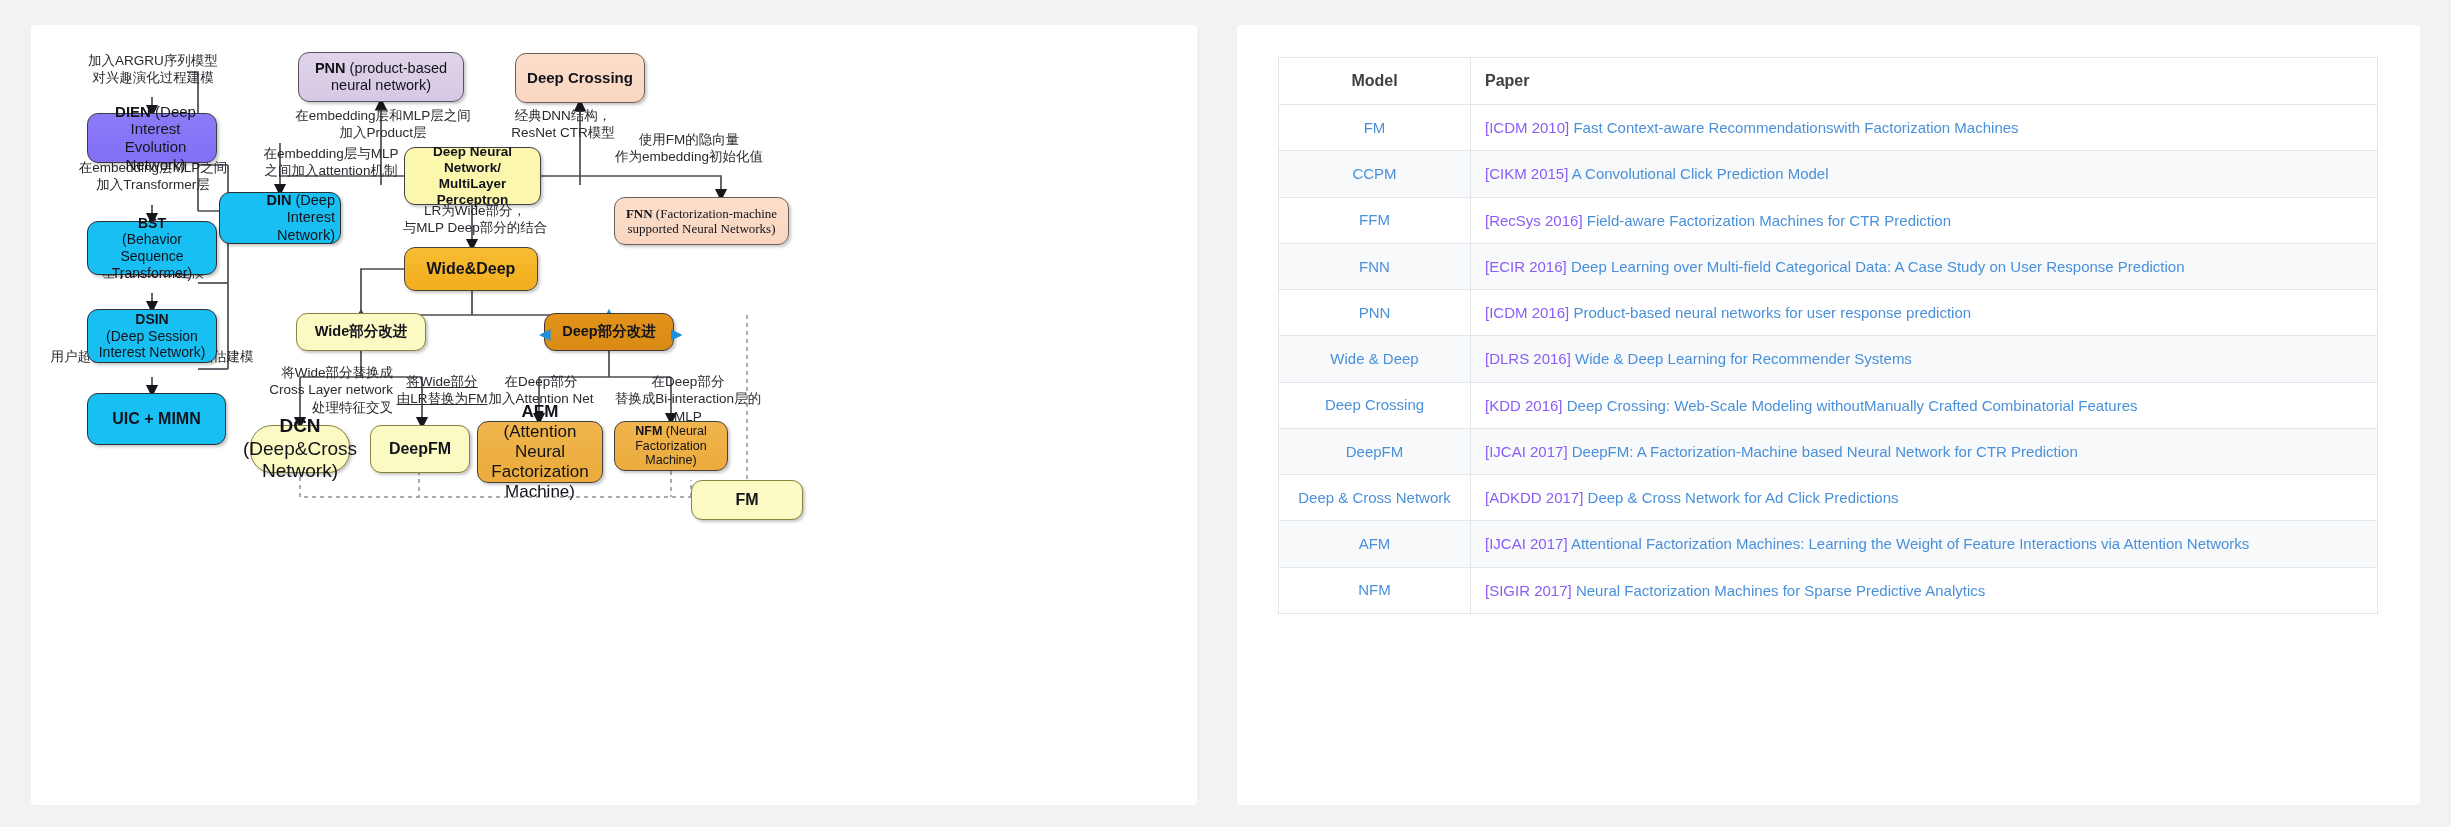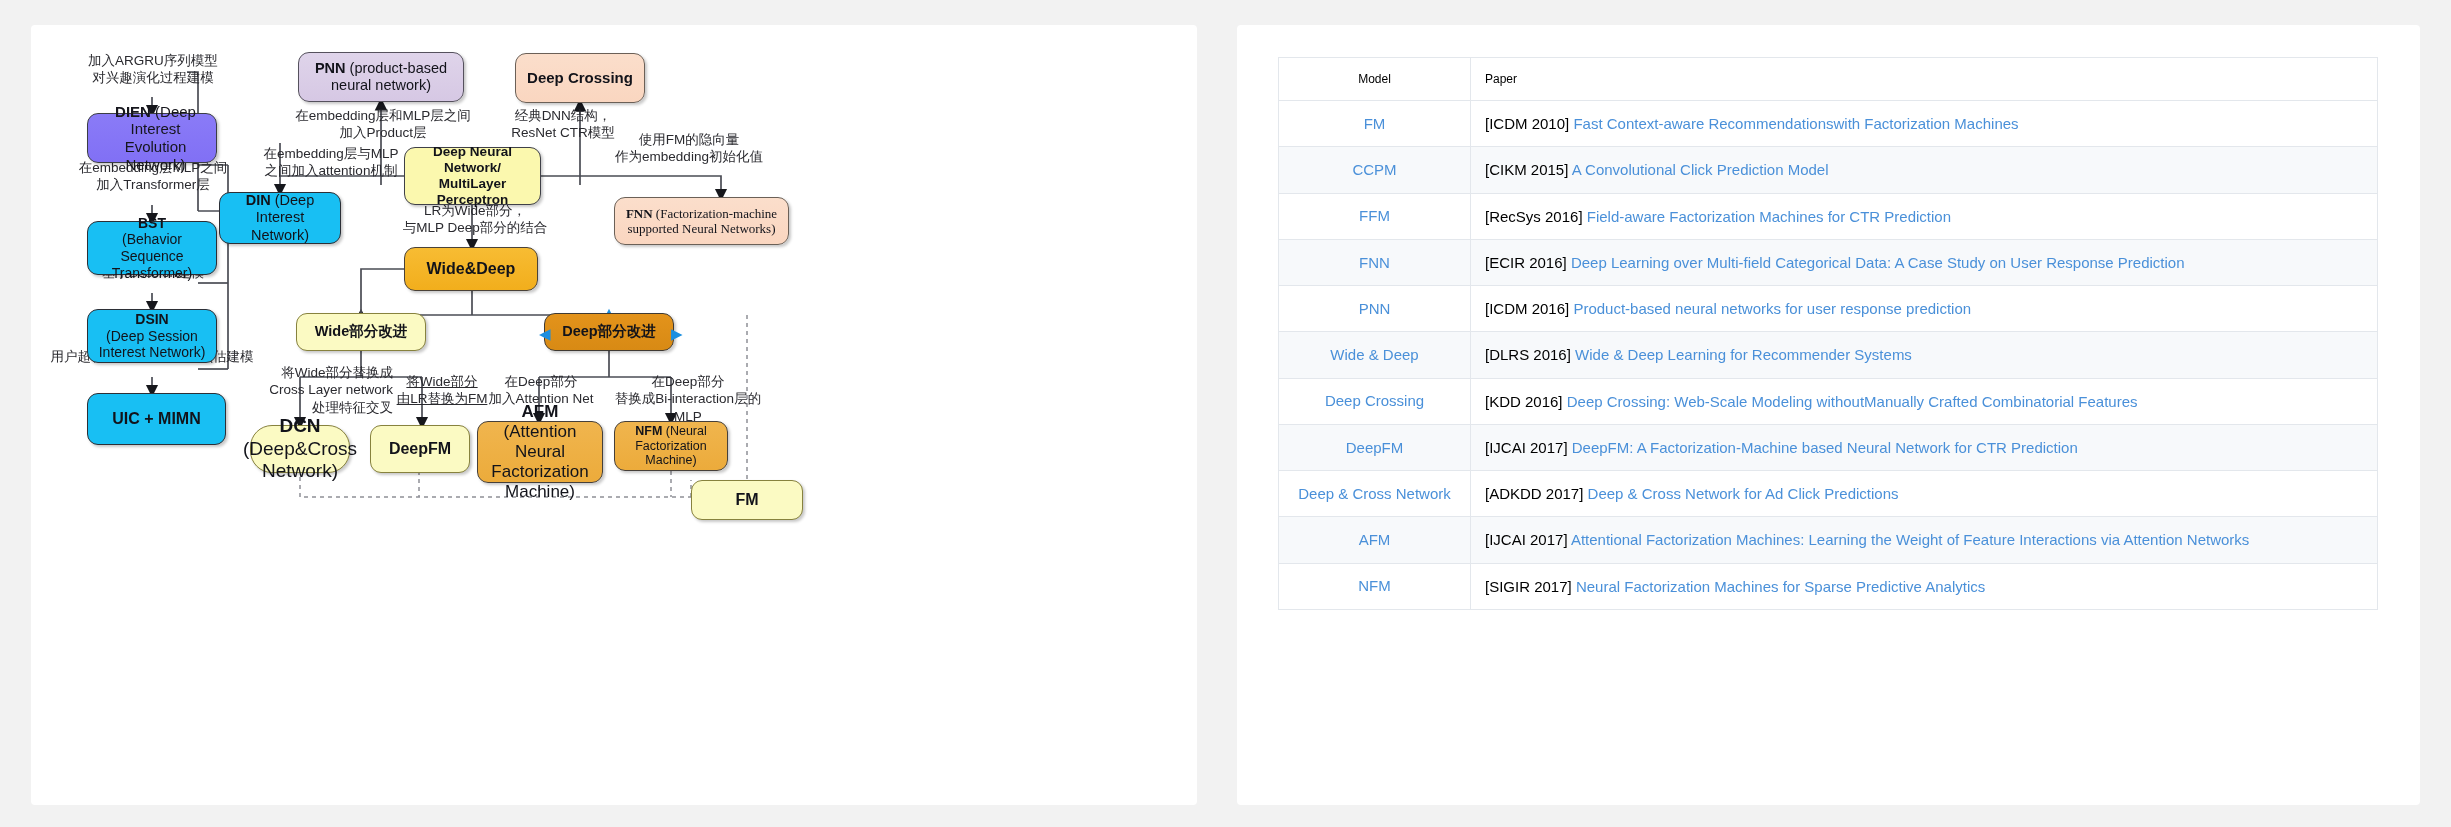--- a/index.html
+++ b/index.html
@@ -72,33 +72,33 @@
     width: 1100px;
     border-collapse: collapse;
     font-size: 15px;
   }
   #paper-table th, #paper-table td {
     border: 1px solid #e3e7ec;
     padding: 11px 14px;
     vertical-align: middle;
   }
   #paper-table th {
-    font-weight: normal;
-    color: #000000;
-    font-size: 12px;
+    font-weight: bold;
+    color: #404040;
+    font-size: 16px;
     padding: 14px;
   }
   #paper-table th.c-model { width: 192px; text-align:center; }
   #paper-table th.c-paper { text-align:left; }
   #paper-table tr.alt td { background:#f7f9fb; }
   #paper-table td.model {
     text-align:center; color:#4a90d9; line-height:1.45;
   }
   #paper-table td.paper { color:#24282d; line-height:1.55; }
-  #paper-table td.paper .venue { color:#000000; }
+  #paper-table td.paper .venue { color:#8b5cf6; }
   #paper-table td.paper .title { color:#4a90d9; }
 </style>
 </head>
 <body>
 
 <div id="root">
 
   <div id="diagram-panel">
     <div id="diagram-canvas">
 
@@ -225,21 +225,21 @@
 
       <div class="node n-peach" style="left:484px; top:28px; width:130px; height:50px; font-size:15px;">
         <span class="nm">Deep Crossing</span>
       </div>
 
       <div class="node n-yellow" style="left:373px; top:122px; width:137px; height:58px; font-size:13.5px;">
         <span class="nm" style="white-space:pre-line;">Deep Neural Network/
 MultiLayer Perceptron</span>
       </div>
 
-      <div class="node n-cyan" style="left:188px; top:167px; width:122px; height:52px; font-size:14.5px;">
+      <div class="node n-cyan" style="left:188px; top:167px; width:122px; height:52px; font-size:14.5px;text-align:right;">
         <span><span class="nm">DIN</span><span class="rest" style="white-space:pre-line;"> (Deep Interest
 Network)</span></span>
       </div>
 
       <div class="node n-peach" style="left:583px; top:172px; width:175px; height:48px; font-size:13px;font-family:Liberation Serif, serif;">
         <span><span class="nm">FNN</span><span class="rest" style="white-space:pre-line;"> (Factorization-machine
 supported Neural Networks)</span></span>
       </div>
 
       <div class="node n-orange" style="left:373px; top:222px; width:134px; height:44px; font-size:16px;">

